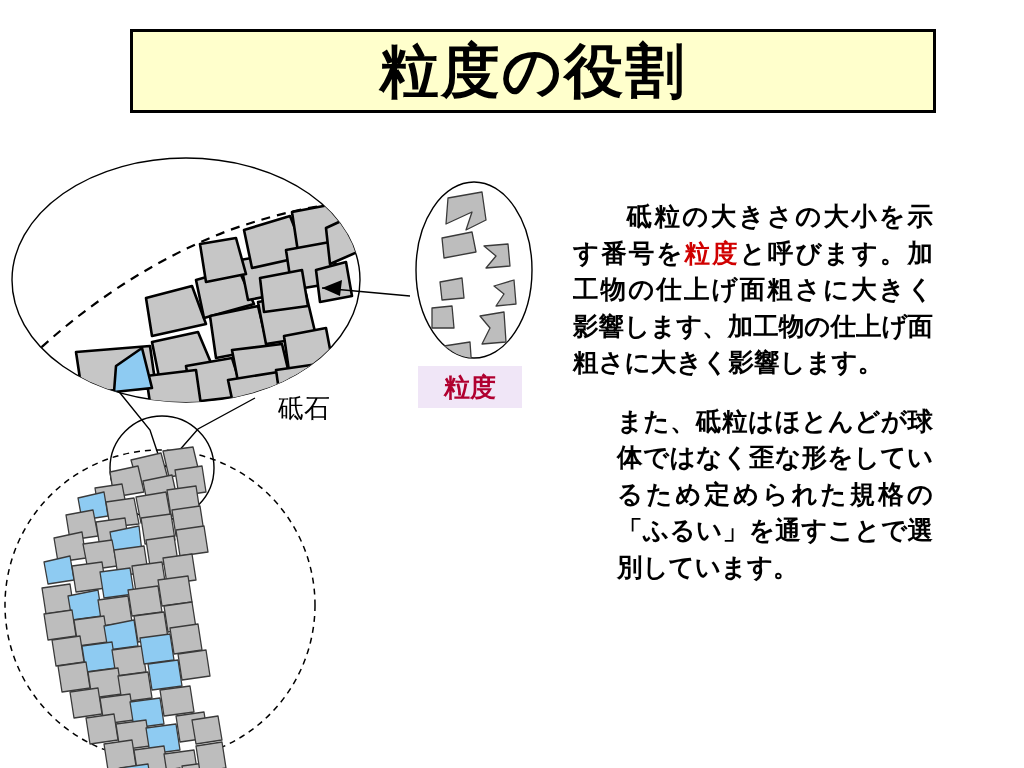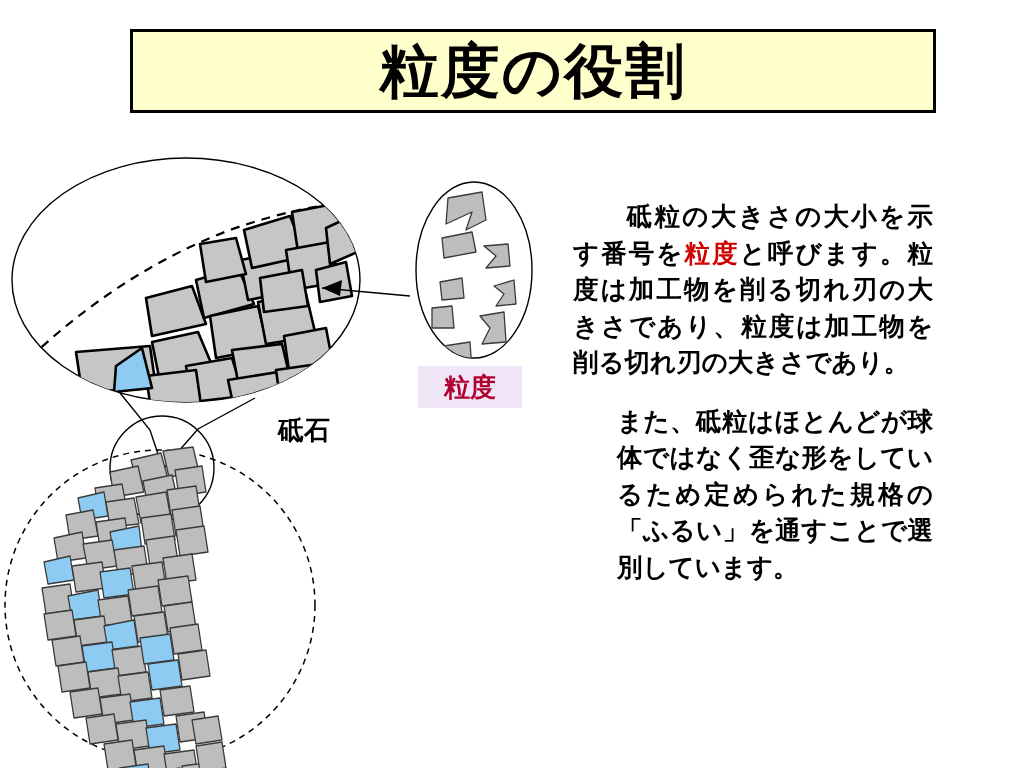--- a/index.html
+++ b/index.html
@@ -90,25 +90,24 @@
     font-size: 26px;
     font-weight: bold;
     color: #b00030;
     line-height: 1;
   }
   #label-toishi {
     position: absolute;
     left: 278px;
     top: 395px;
     font-size: 26px;
-    font-weight: bold;
+    font-weight: normal;
     color: #000000;
     line-height: 1;
     white-space: nowrap;
-    margin-top: 22px;
   }
 </style>
 </head>
 <body>
 
 <div id="slide">
 
   <div id="title-box">
     <div id="title-text">粒度の役割</div>
   </div>
@@ -265,17 +264,17 @@
     </g>
   </svg>
 
   <div id="label-grainsize-box">
     <span id="label-grainsize-text">粒度</span>
   </div>
 
   <div id="label-toishi">砥石</div>
 
   <div id="body-text">
-    <p class="para" id="para-1"><span>　砥粒の大きさの大小を示す番号を</span><span class="kw-red">粒度</span><span>と呼びます。粒度は加工物を削る切れ刃の大きさであり、粒度は加工物を削る切れ刃の大きさであり。</span></p>
+    <p class="para" id="para-1"><span>　砥粒の大きさの大小を示す番号を</span><span class="kw-red">粒度</span><span>と呼びます。加工物の仕上げ面粗さに大きく影響します、加工物の仕上げ面粗さに大きく影響します。</span></p>
     <p class="para" id="para-2">また、砥粒はほとんどが球体ではなく歪な形をしているため定められた規格の「ふるい」を通すことで選別しています。</p>
   </div>
 
 </div>
 
 </body></html>

